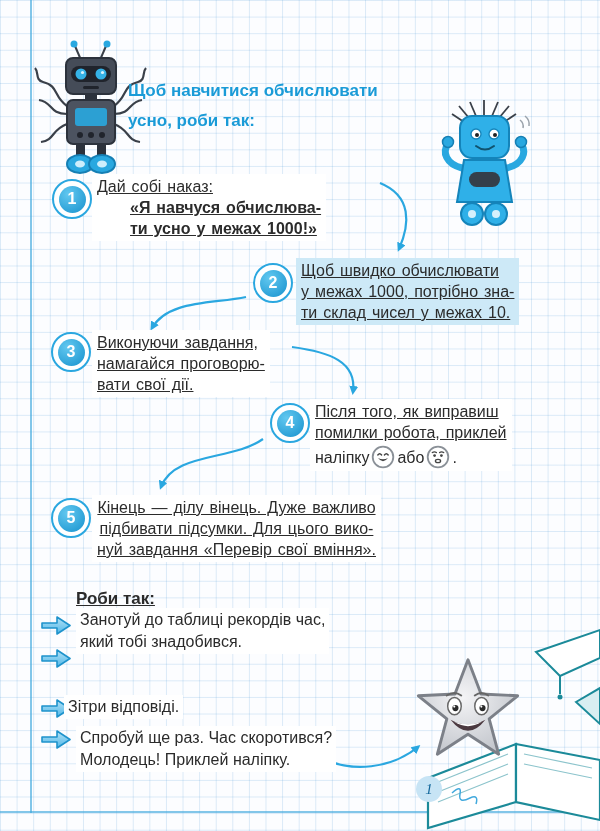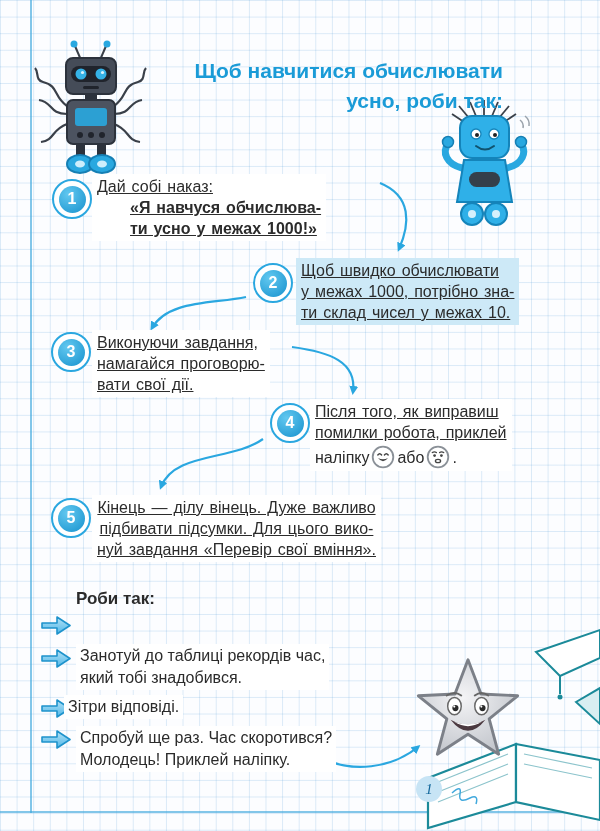--- a/index.html
+++ b/index.html
@@ -8,22 +8,22 @@
     font-family:"Liberation Sans", sans-serif; color:#2b2b2b;
     background-color:#fcfdff;
     background-image:
       linear-gradient(to right, rgba(100,165,220,0.22) 1px, transparent 1px),
       linear-gradient(to bottom, rgba(100,165,220,0.22) 1px, transparent 1px);
     background-size:16.6px 16.6px;
   }
   .margin-line { position:absolute; left:30px; top:0; width:2px; height:813px; background:#41a9dd; opacity:.65; z-index:1; }
   .bottom-line { position:absolute; left:0; top:811px; width:600px; height:2px; background:#41a9dd; opacity:.65; z-index:1; }
   .title {
-    position:absolute; left:128px; top:56px; width:375px; text-align:right;
-    color:#1a9bd7; font-weight:bold; font-size:21px; line-height:30px;
+    position:absolute; left:128px; top:76px; width:375px; text-align:left;
+    color:#1a9bd7; font-weight:bold; font-size:17px; line-height:30px;
     white-space:pre-line; z-index:4;
   }
   .step-num {
     position:absolute; width:36px; height:36px; border-radius:50%;
     background:#fff; border:2px solid #2aa7e0; box-sizing:content-box;
     display:flex; align-items:center; justify-content:center; z-index:4;
   }
   .step-num-inner {
     width:27px; height:27px; border-radius:50%;
     background:radial-gradient(circle at 35% 30%, #62c8f0, #1691cd);
@@ -213,36 +213,36 @@
 
   <div class="step-num" style="left:51px; top:498px;">
     <span class="step-num-inner">5</span>
   </div>
   <div class="step-text" style="left:92px; top:495px;text-align:center;">
     <span class="t">Кінець — ділу вінець. Дуже важливо
 підбивати підсумки. Для цього вико-
 нуй завдання «Перевір свої вміння».</span>
   </div>
 
-  <div class="heading" style="left:76px; top:589px;">Роби так:</div>
+  <div class="heading" style="left:76px; top:589px;text-decoration:underline;">Роби так:</div>
 
   <svg class="bullet" style="left:40px; top:615px;" viewBox="0 0 32 20">
     <defs>
       <linearGradient id="bg1" x1="0" y1="0" x2="0" y2="1">
         <stop offset="0" stop-color="#b4e2f6"></stop>
           <stop offset="1" stop-color="#4fb7e8"></stop>
       </linearGradient>
     </defs>
     <path d="M2 13 L2 8 L17 8 L17 2 L30 10.5 L17 19 L17 13 Z" fill="url(#bg1)" stroke="#1e93cc" stroke-width="1.6" stroke-linejoin="round"></path>
   </svg>
 
   <svg class="bullet" style="left:40px; top:648px;" viewBox="0 0 32 20">
     <path d="M2 13 L2 8 L17 8 L17 2 L30 10.5 L17 19 L17 13 Z" fill="url(#bg1)" stroke="#1e93cc" stroke-width="1.6" stroke-linejoin="round"></path>
   </svg>
-  <div class="item-text" style="left:76px; top:644px;">Занотуй до таблиці рекордів час,
+  <div class="item-text" style="left:76px; top:608px;">Занотуй до таблиці рекордів час,
 який тобі знадобився.</div>
 
   <svg class="bullet" style="left:40px; top:698px;" viewBox="0 0 32 20">
     <path d="M2 13 L2 8 L17 8 L17 2 L30 10.5 L17 19 L17 13 Z" fill="url(#bg1)" stroke="#1e93cc" stroke-width="1.6" stroke-linejoin="round"></path>
   </svg>
   <div class="item-text" style="left:64px; top:695px;">Зітри відповіді.</div>
 
   <svg class="bullet" style="left:40px; top:729px;" viewBox="0 0 32 20">
     <path d="M2 13 L2 8 L17 8 L17 2 L30 10.5 L17 19 L17 13 Z" fill="url(#bg1)" stroke="#1e93cc" stroke-width="1.6" stroke-linejoin="round"></path>
   </svg>

